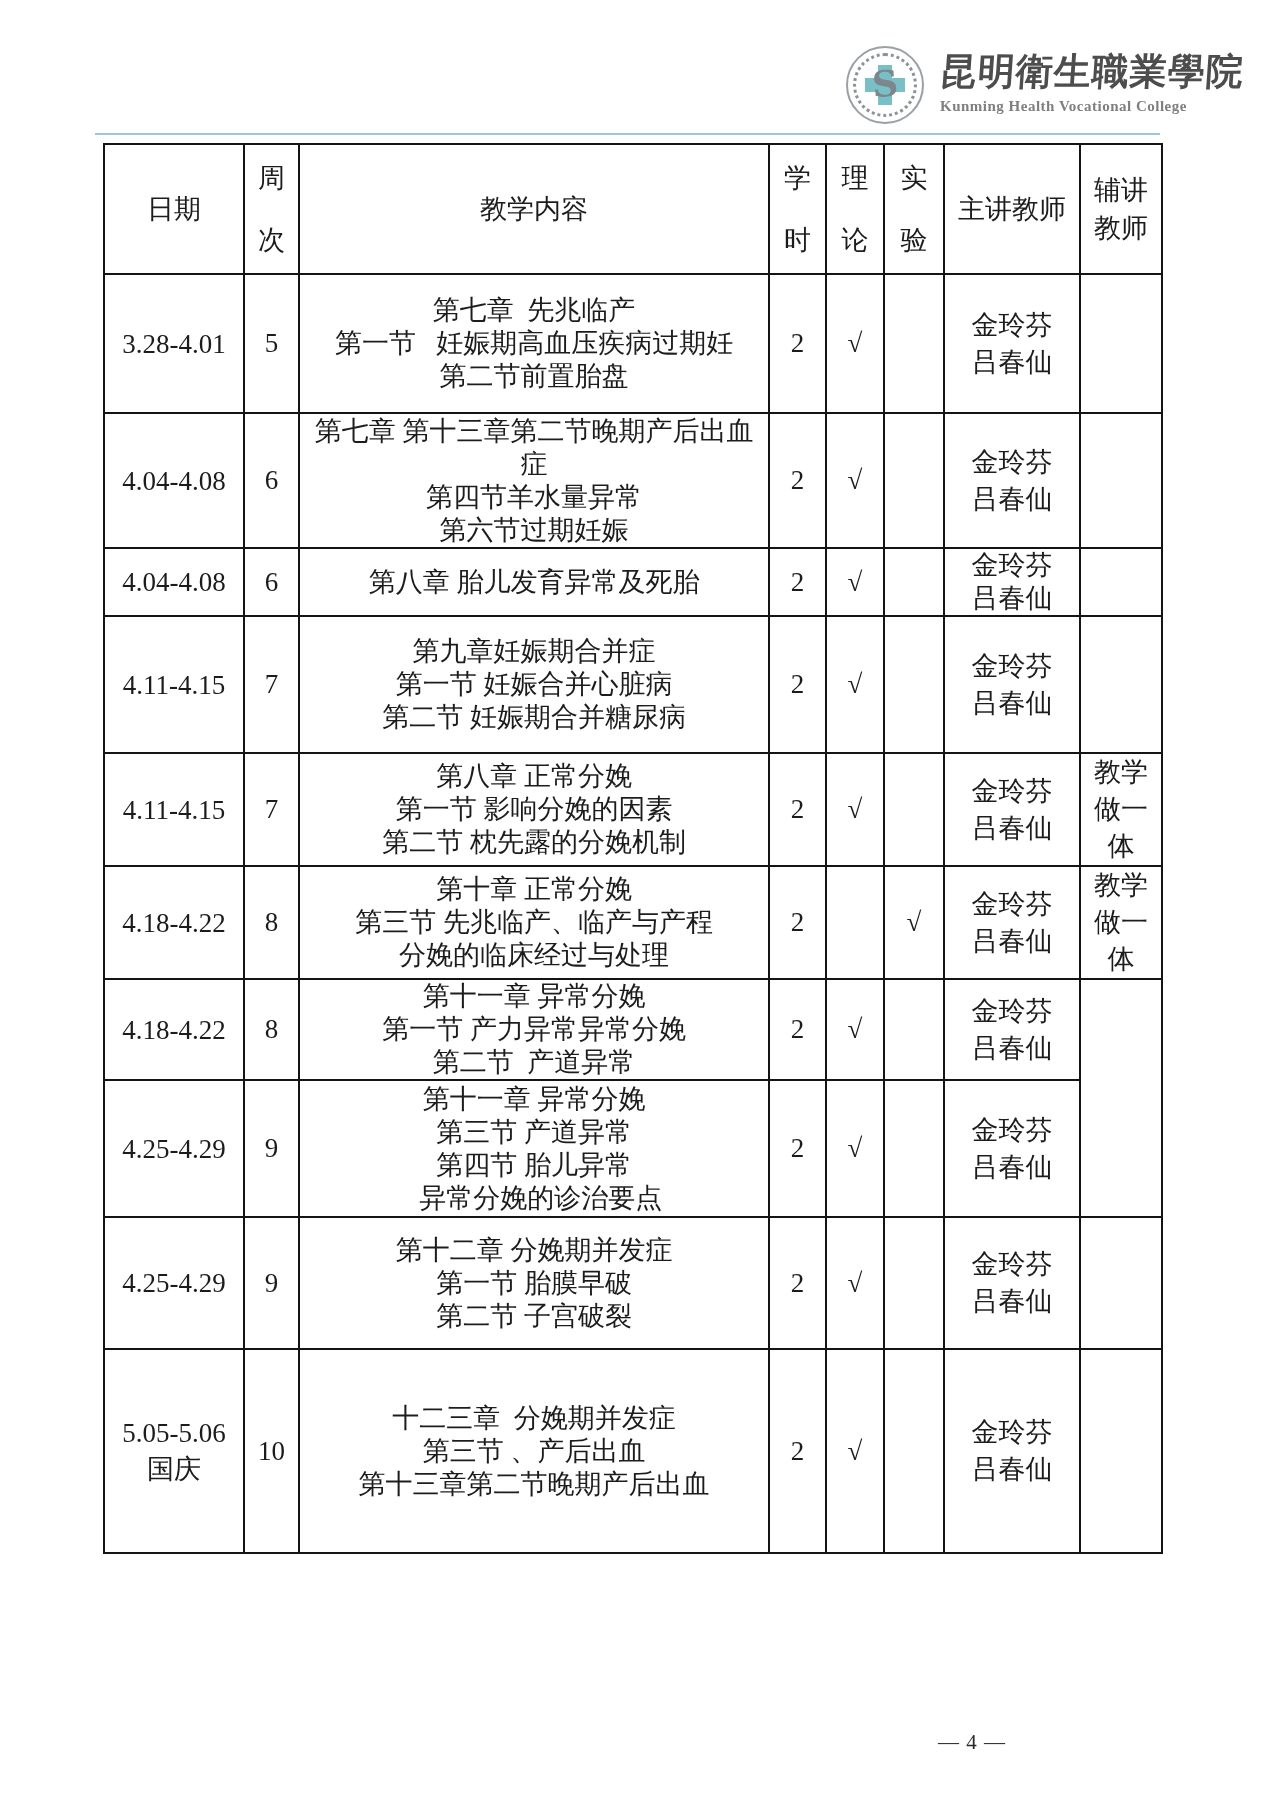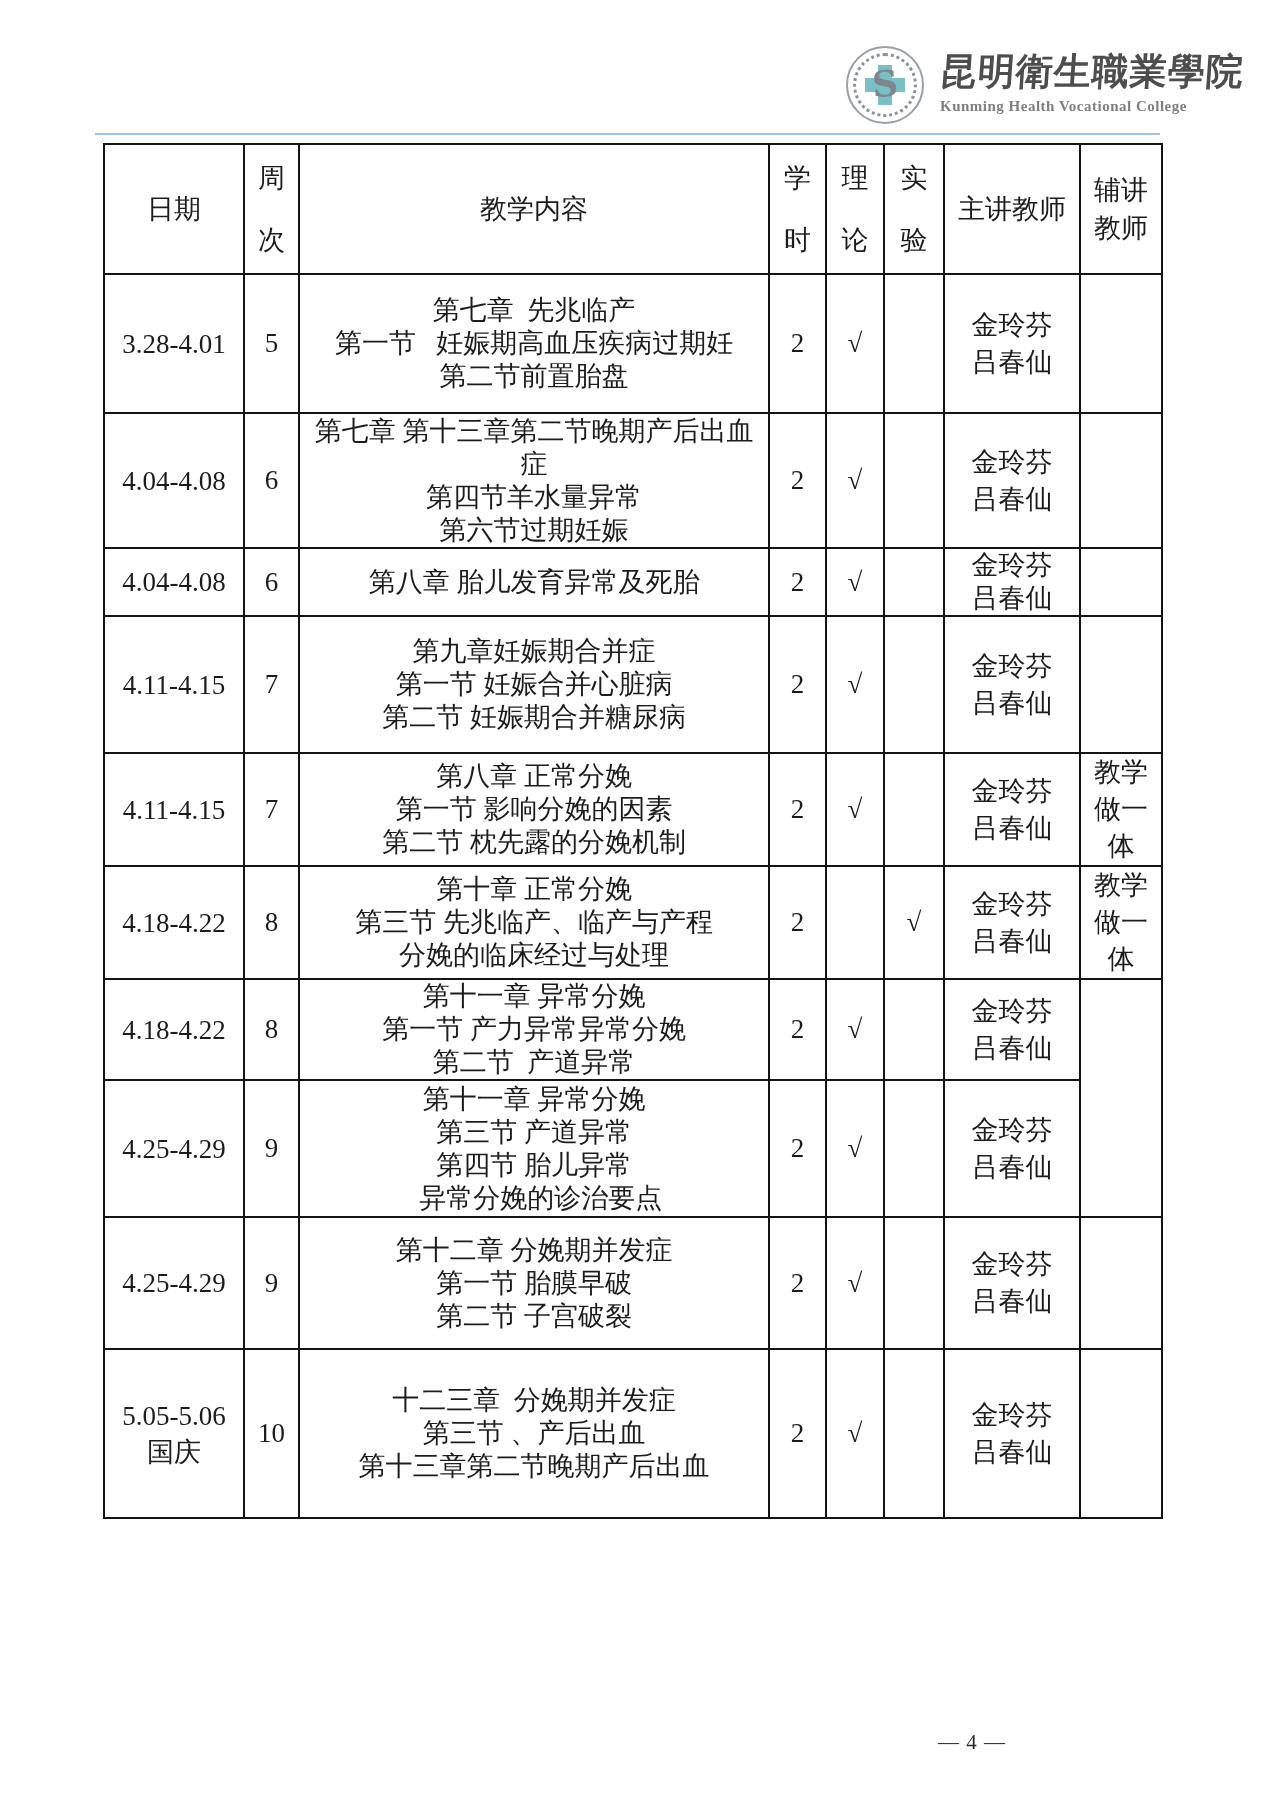--- a/index.html
+++ b/index.html
@@ -37,21 +37,21 @@
 
   tr.r1  { height: 139px; }
   tr.r2  { height: 135px; }
   tr.r3  { height: 66px;  }
   tr.r4  { height: 137px; }
   tr.r5  { height: 108px; }
   tr.r6  { height: 94px;  }
   tr.r7  { height: 101px; }
   tr.r8  { height: 137px; }
   tr.r9  { height: 132px; }
-  tr.r10 { height: 169px; }
+  tr.r10 { height: 204px; }
   tr.r3 .cell-teacher { line-height: 33px; }
 
   
   .page-num { position: absolute; left: 938px; top: 1730px; font-size: 21px; color: #2a2a2a; letter-spacing: 1px; }
 </style>
 </head>
 <body>
 
 <div class="page">
 

